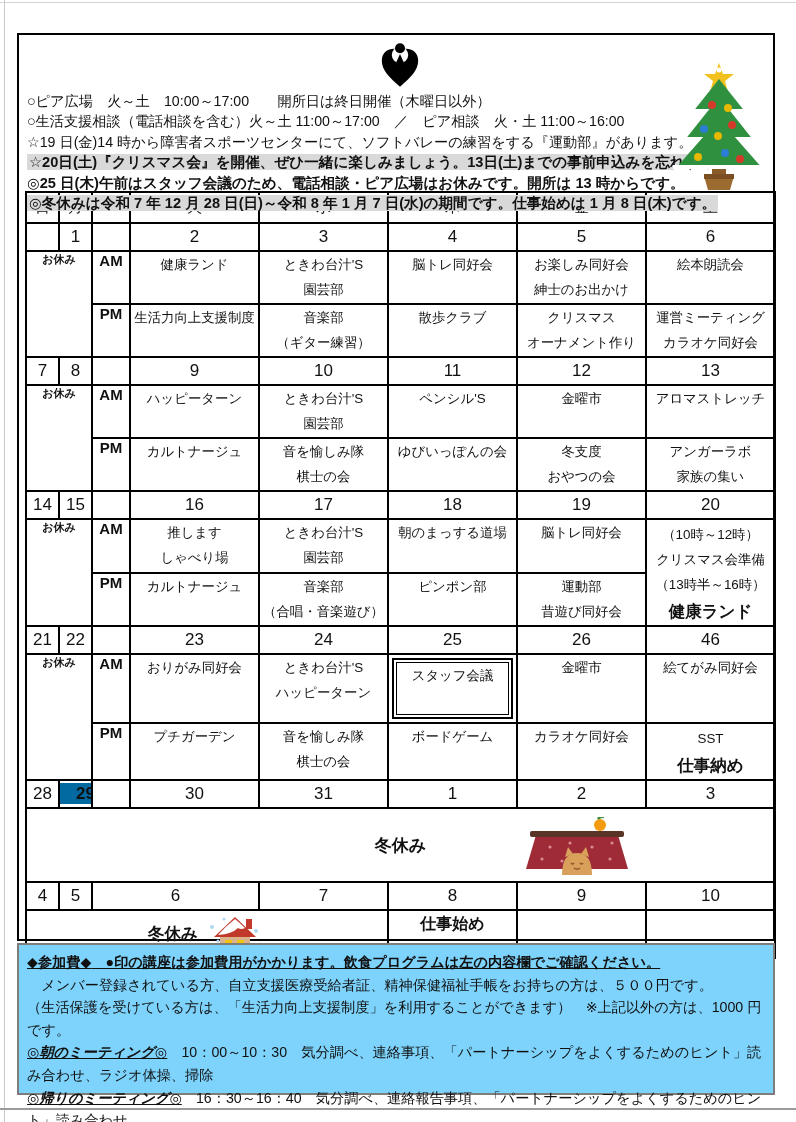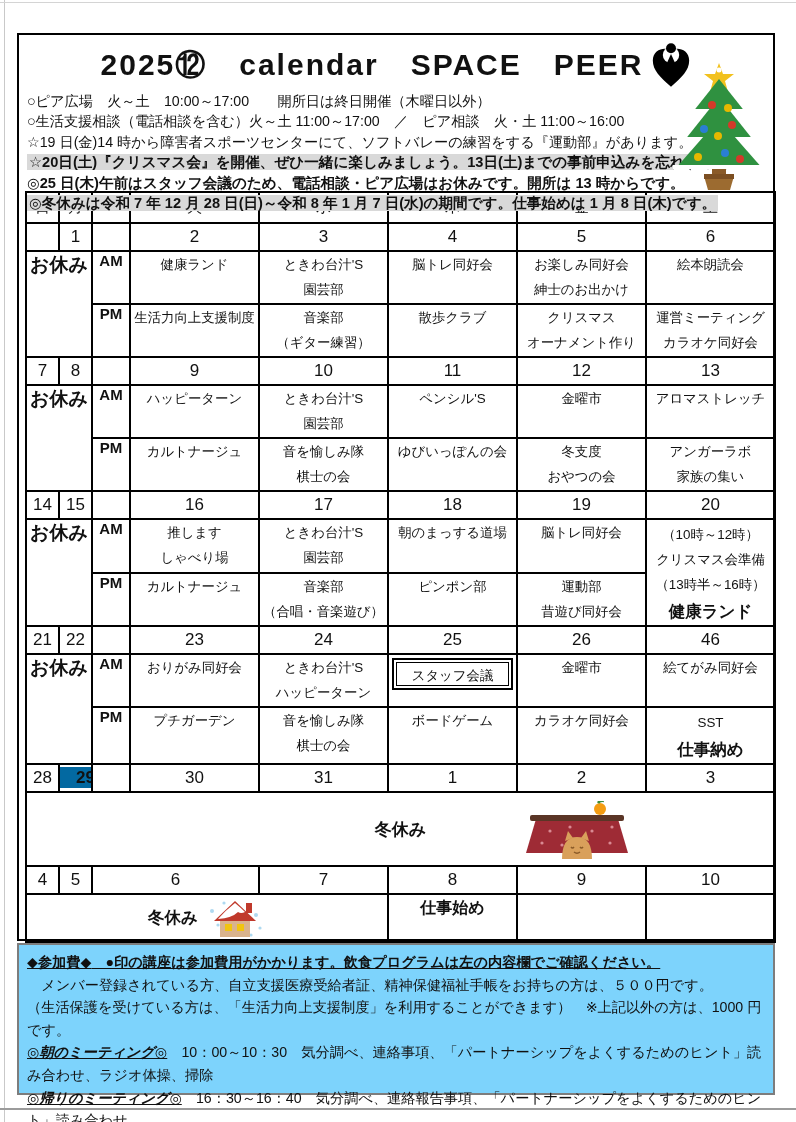--- a/index.html
+++ b/index.html
@@ -34,27 +34,27 @@
     border-collapse:collapse;table-layout:fixed;width:749px;margin-left:6px;
   }
   table.cal td{
     border:2px solid #000;box-sizing:border-box;padding:0;overflow:hidden;
     text-align:center;vertical-align:top;
   }
   tr.r-dow td{height:31px;font-size:15px;vertical-align:middle;}
   tr.r-date td{height:28px;font-size:17px;vertical-align:middle;}
   tr.r-am td,tr.r-pm td{height:53px;}
   .ev{font-size:13.4px;line-height:25px;padding-top:2px;white-space:pre-line;}
-  .oyasumi{vertical-align:middle;font-size:19px;font-weight:600;margin-left:32px;}
+  .oyasumi{vertical-align:middle;font-size:11px;font-weight:600;margin-left:32px;}
   .ampm{vertical-align:middle;font-size:15px;font-weight:bold;}
   .gsep{border-top:2px solid #b3b3b3 !important;}
   .hl-date{background:#0369a1;font-weight:bold;padding:1px 16px;margin-top:16px;}
   .bold-line{font-weight:bold;font-size:16.5px;line-height:28px;}
   .meeting-box{
-    margin:3px;height:32px;border:2px solid #000;box-sizing:border-box;position:relative;padding-left:17px;
+    margin:3px;height:61px;border:2px solid #000;box-sizing:border-box;position:relative;padding-left:17px;
   }
   .meeting-box .inner{
     position:absolute;left:2px;top:2px;right:2px;bottom:2px;border:1.5px solid #000;
     font-size:13.4px;padding-top:4px;
   }
   tr.r-winter td{height:74px;border-left:2px solid #000;}
   .winter-cell{position:relative;vertical-align:middle !important;}
   .winter-label{font-size:17px;font-weight:bold;}
   .kotatsu{position:absolute;left:495px;top:8px;}
   tr.r-jan-content td{height:48px;}
@@ -75,21 +75,21 @@
 <body>
 
 <div class="scan-edge-left"></div>
 <div class="scan-edge-top"></div>
 <div class="scan-edge-bottom"></div>
 
 <div class="doc">
 
   <div class="header">
     <div class="title-row">
-      <span class="ttl">2025⑫　calendar　SPACE　PEER</span><svg class="logo-heart" width="40" height="46" viewBox="0 0 44 50">
+      <svg class="logo-heart" width="40" height="46" viewBox="0 0 44 50">
         <path d="M22 49 C10 38 2 31 2 20 C2 11 9 7 15 7 C19 7 21 9 22 11 C23 9 25 7 29 7 C35 7 42 11 42 20 C42 31 34 38 22 49 Z" fill="#000"></path>
         <circle cx="22" cy="14" r="9" fill="#fff"></circle>
         <circle cx="22" cy="6.5" r="5.5" fill="#000"></circle>
         <path d="M22 13 L27 24 L22 30 L17 24 Z" fill="#000"></path>
       </svg>
     </div>
 
     <div class="notes">
       <div class="note-line">○ピア広場　火～土　10:00～17:00　　開所日は終日開催（木曜日以外）</div>
       <div class="note-line">○生活支援相談（電話相談を含む）火～土 11:00～17:00　／　ピア相談　火・土 11:00～16:00</div>

